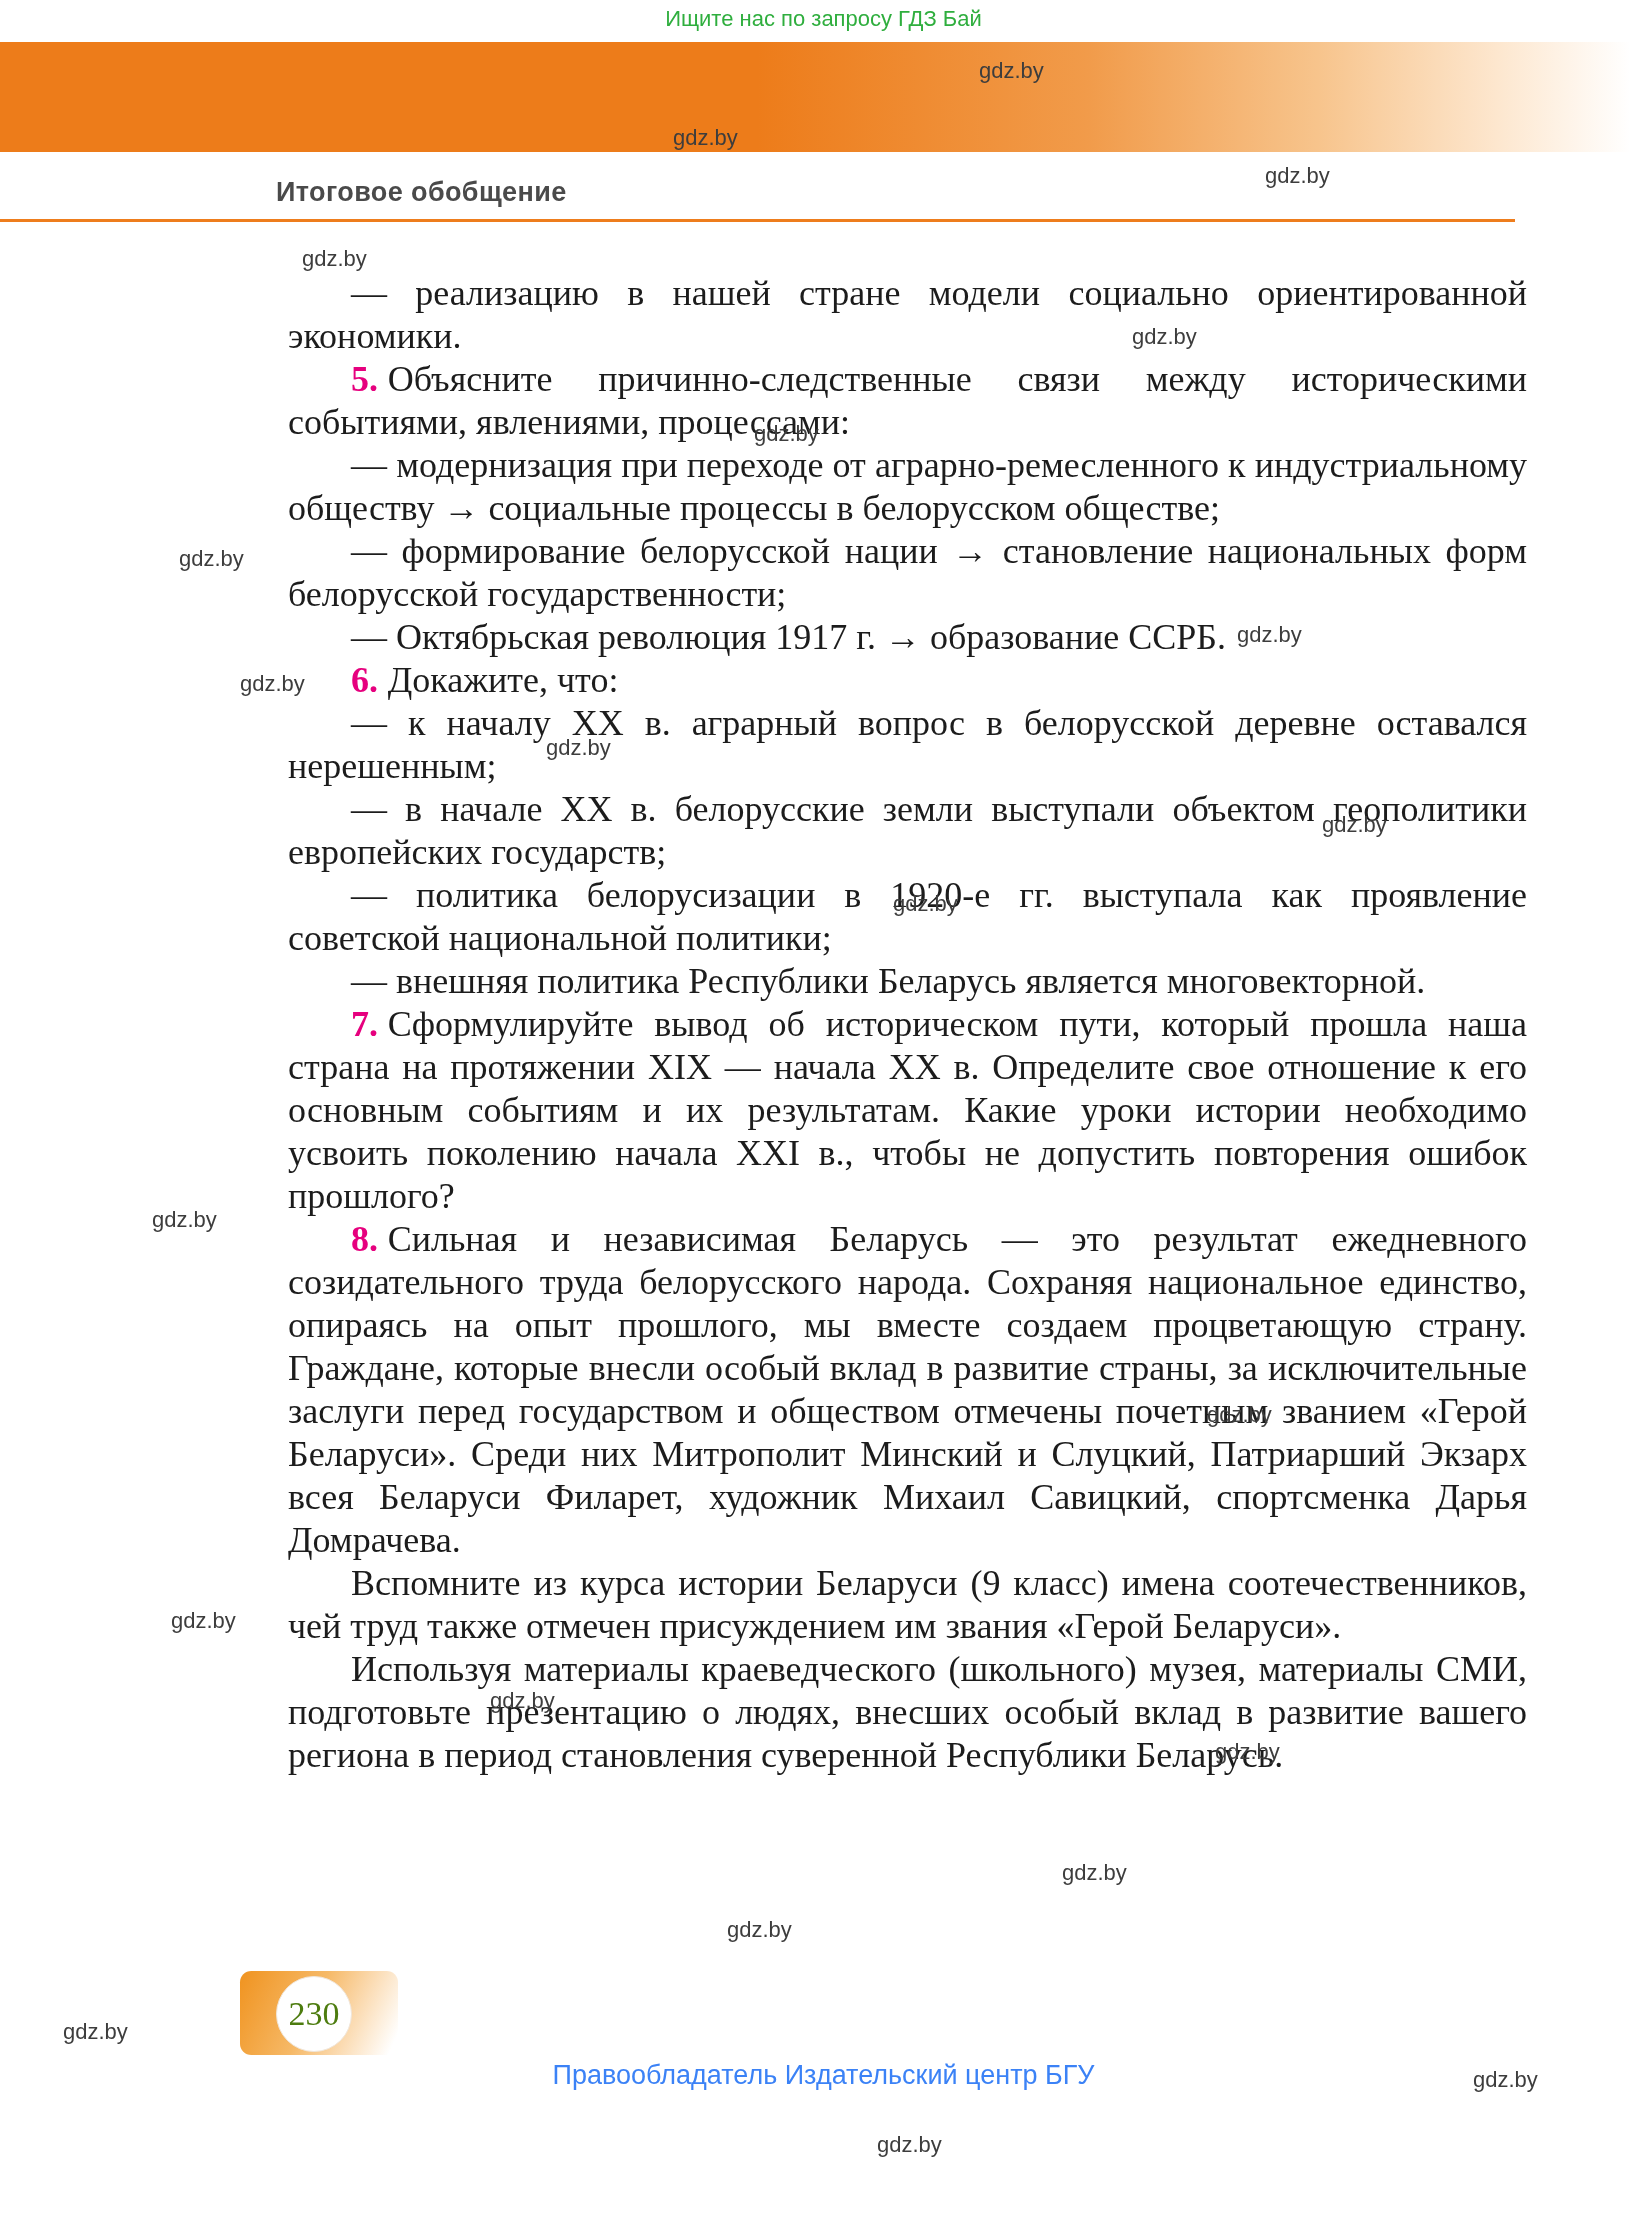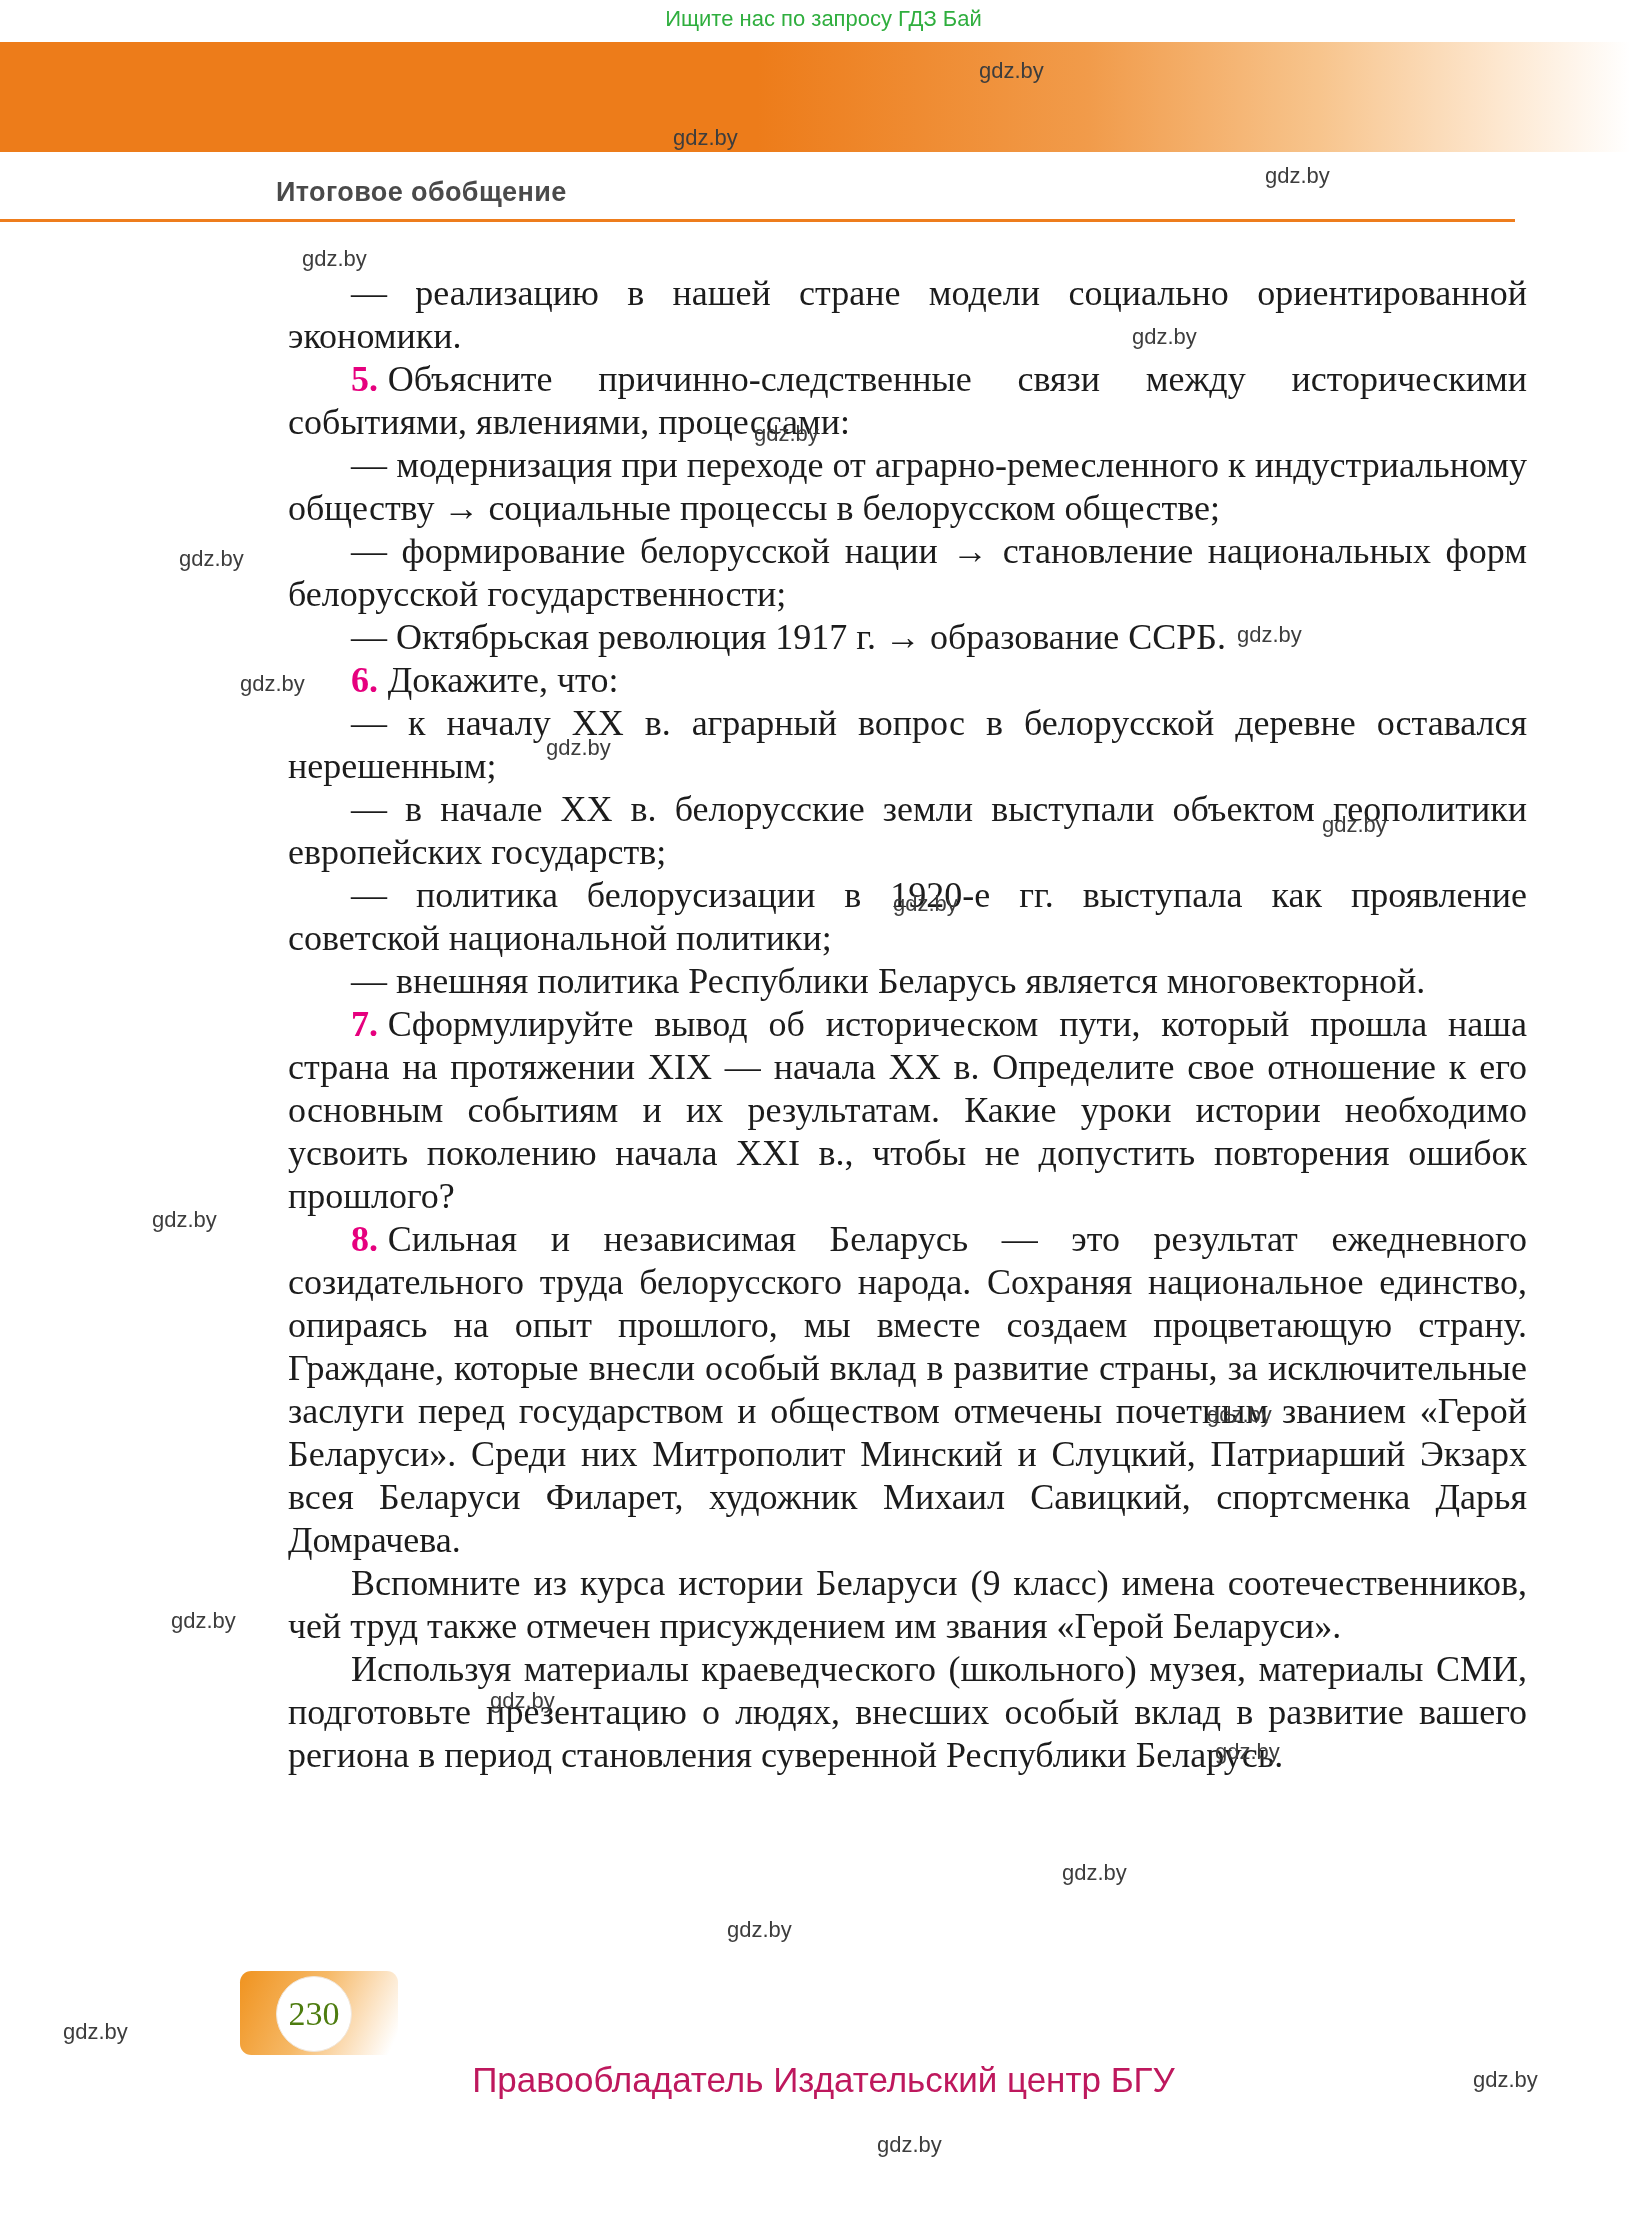--- a/index.html
+++ b/index.html
@@ -100,22 +100,22 @@
     font-family: "Liberation Serif", serif;
     font-size: 34px;
     color: #4d7c0f;
   }
   .copyright {
     position: absolute;
     top: 2060px; left: 0;
     width: 100%;
     text-align: center;
     font-family: "Liberation Sans", sans-serif;
-    font-size: 35px;
-    color: #be185d;
+    font-size: 27px;
+    color: #3b82f6;
   }
   .footer-links {
     position: absolute;
     top: 2178px; left: 0;
     width: 100%;
     text-align: center;
     font-family: Liberation Sans, sans-serif;
     font-size: 22px;
     color: #1f63b0;
     margin-top: 40px;

